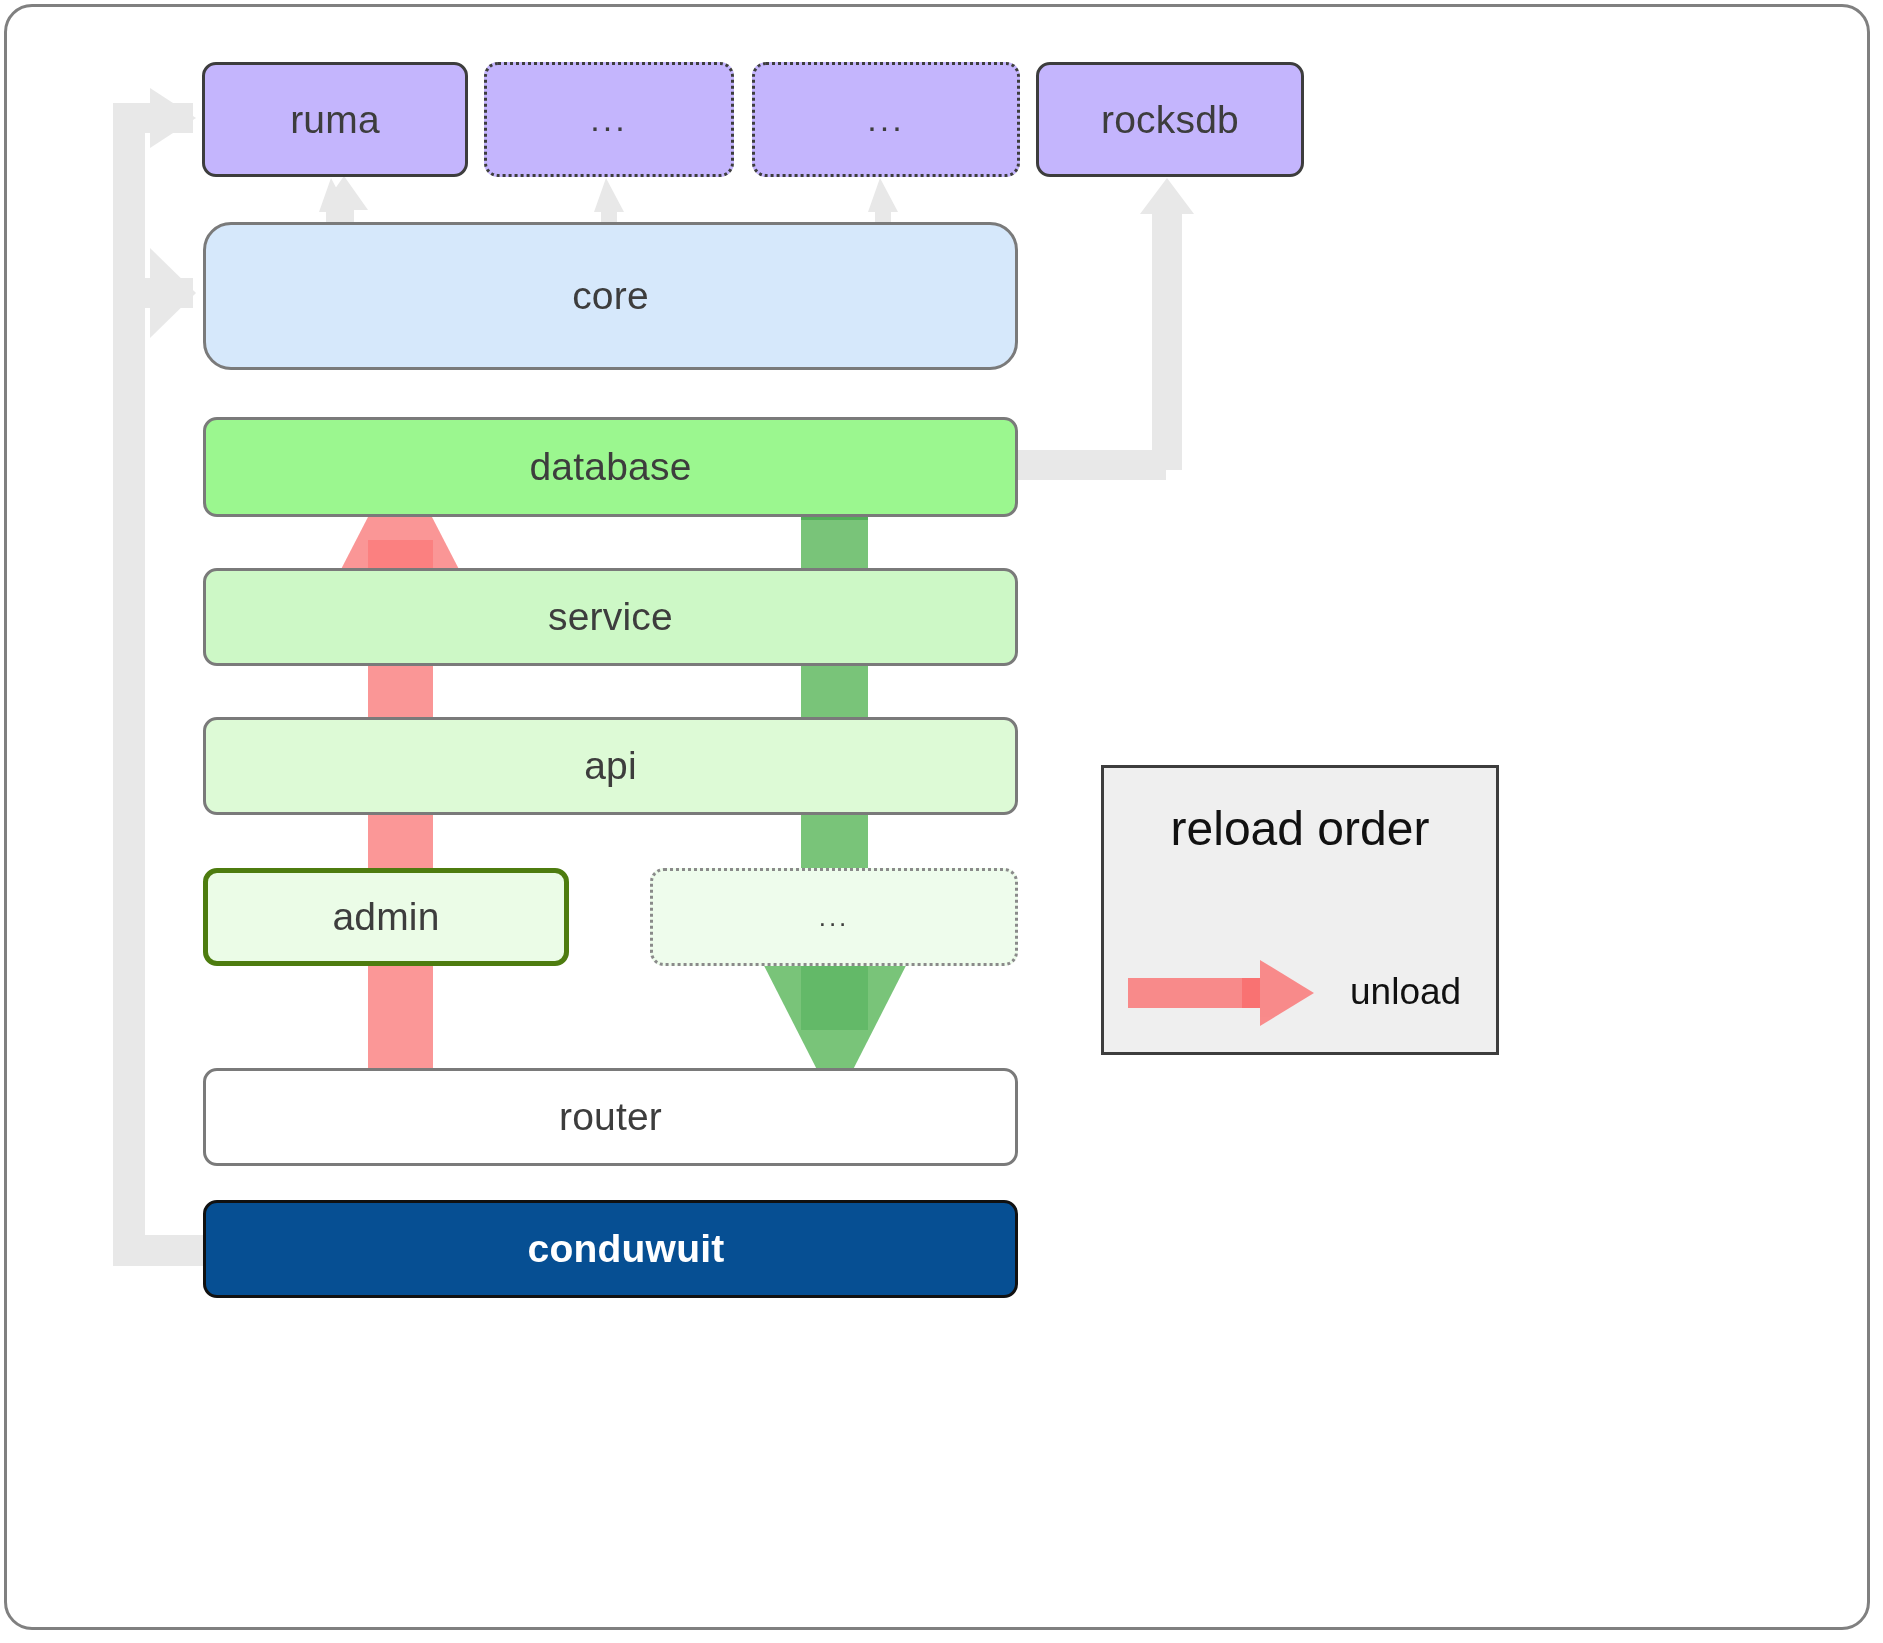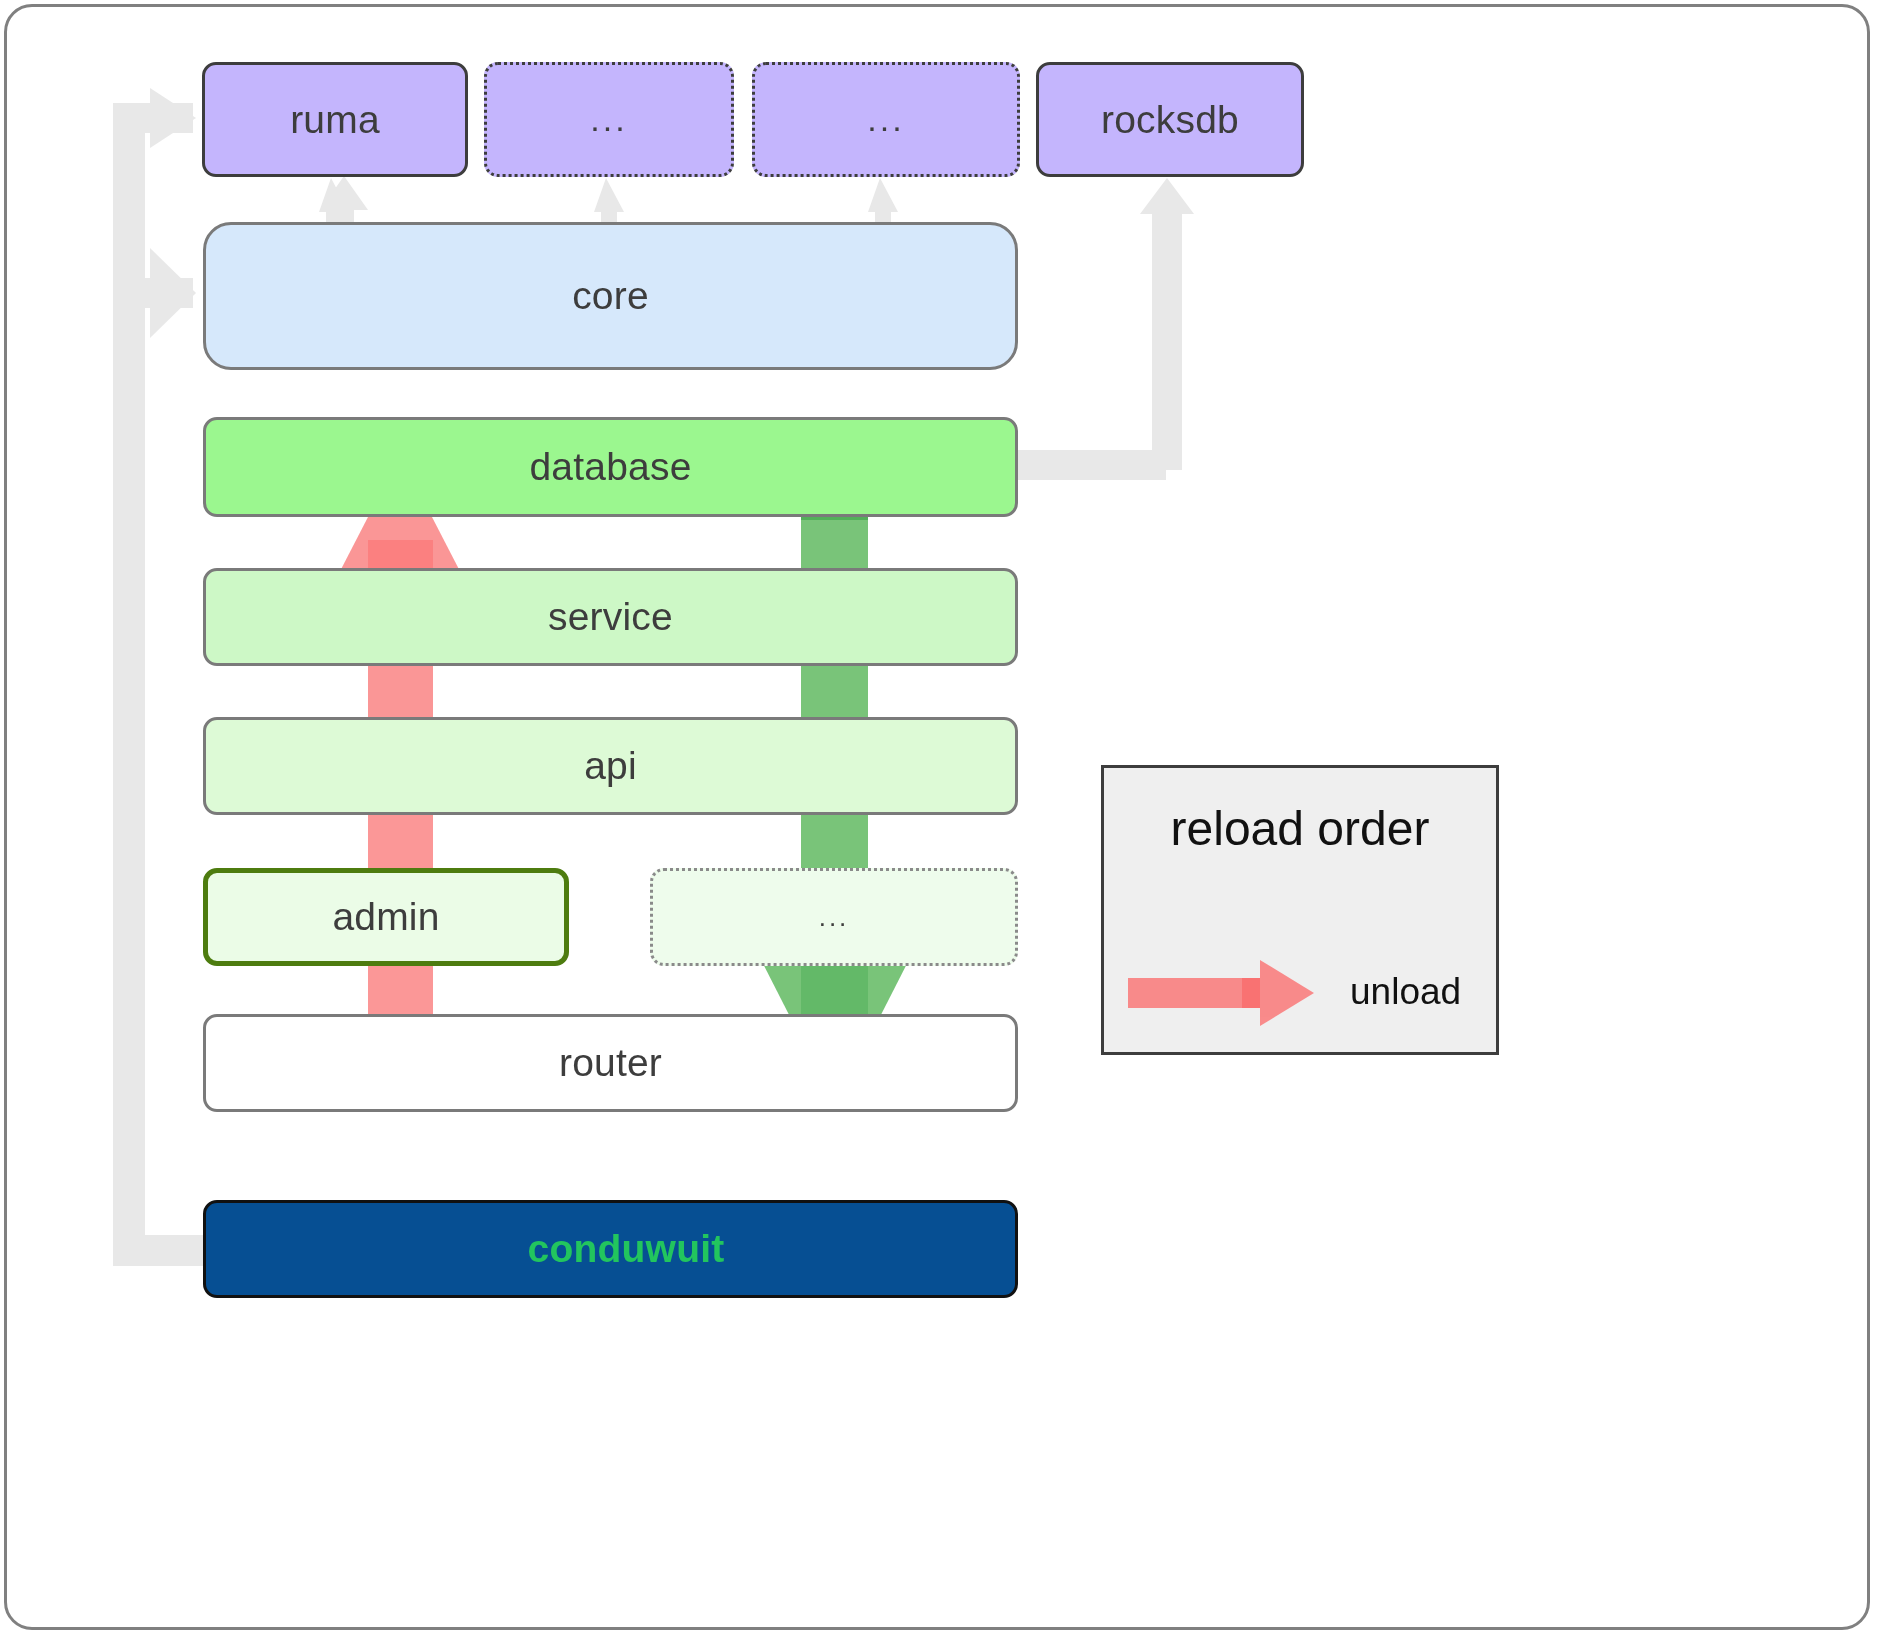--- a/index.html
+++ b/index.html
@@ -86,27 +86,27 @@
   #node-admin {
     left: 203px; top: 868px; width: 366px; height: 98px;
     background: #ebfce7; border: 5px solid #4d7c0f; border-radius: 14px;
   }
   #node-dots-3 {
     left: 650px; top: 868px; width: 368px; height: 98px;
     background: #eefcec; border: 3px dotted #8a8a8a; border-radius: 14px;
     font-size: 30px;
   }
   #node-router {
-    left: 203px; top: 1014px; width: 815px; height: 98px;
+    left: 203px; top: 1068px; width: 815px; height: 98px;
     background: #ffffff; border: 3px solid #7a7a7a; border-radius: 14px;
   }
   #node-conduwuit {
     left: 203px; top: 1200px; width: 815px; height: 98px;
     background: #064f93; border: 3px solid #111111; border-radius: 14px;
-    color: #22c55e; font-weight: 700; padding-left: 31px;
+    color: #ffffff; font-weight: 700; padding-left: 31px;
   }
   #node-dots-1 .lbl, #node-dots-2 .lbl { font-size: 34px; letter-spacing: 3px; }
   #node-dots-3 .lbl { font-size: 26px; letter-spacing: 3px; }
 
   
   #legend {
     position: absolute;
     left: 1101px; top: 765px;
     width: 398px; height: 290px;
     background: #efefef;

